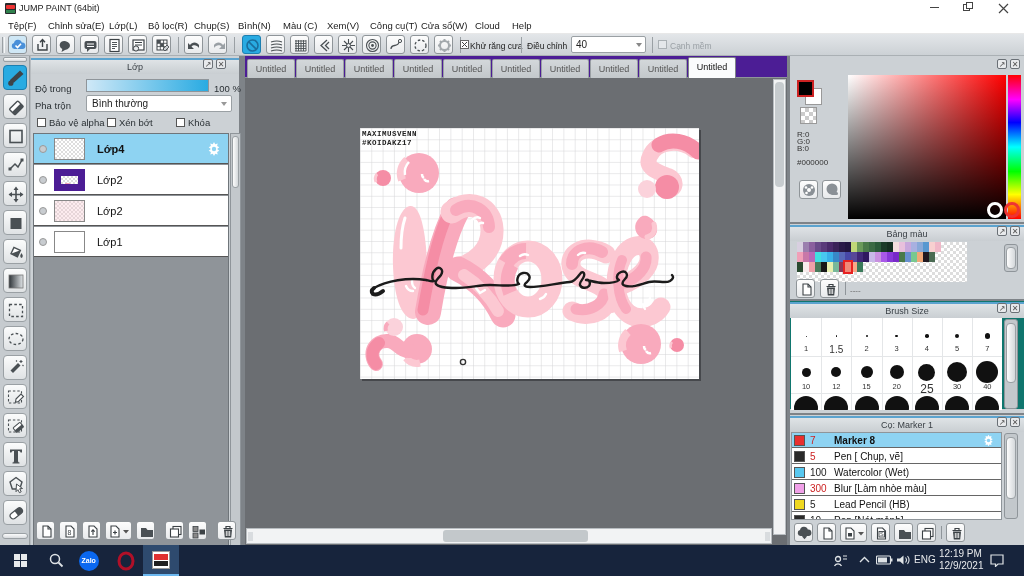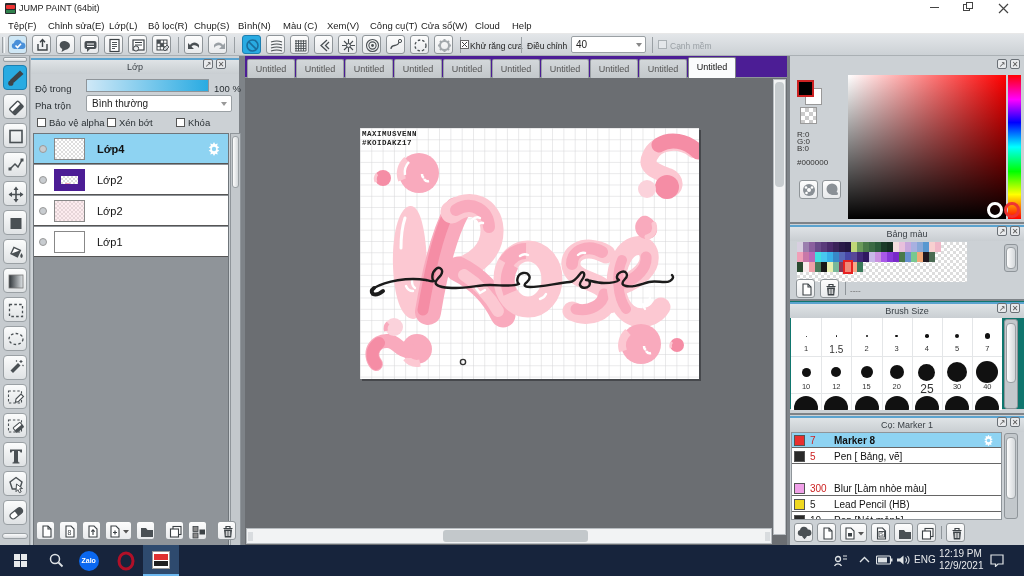--- a/index.html
+++ b/index.html
@@ -656,21 +656,26 @@
 <div class="abs" style="left:18px;top:2px;font-size:10px;color:#cc2222;">7</div>
 <div class="abs" style="left:42px;top:2px;font-size:10px;color:#111;font-weight:bold;">Marker 8</div>
 <svg class="abs" style="left:190px;top:1px;" width="13" height="13" viewBox="0 0 16 16">
             <path d="M8 1 l1.2 2.2 2.5-.6 -.6 2.5 L13.3 6.3 11.1 8l2.2 1.7-2.2 1.2 .6 2.5-2.5-.6L8 15l-1.2-2.2-2.5.6 .6-2.5L2.7 9.7 4.9 8 2.7 6.3l2.2-1.2-.6-2.5 2.5.6z" fill="#fff"></path>
             <circle cx="8" cy="8" r="2.2" fill="#8ed3f2"></circle>
           </svg>
 </div>
 <div class="abs" style="left:0;top:16px;width:209px;height:15px;background:#fff;border-bottom:1px solid #666;">
 <div class="abs" style="left:2px;top:1.5px;width:11px;height:11px;background:#2a2a2a;border:1px solid #555;"></div>
 <div class="abs" style="left:18px;top:2px;font-size:10px;color:#cc2222;">5</div>
-<div class="abs" style="left:42px;top:2px;font-size:10px;color:#111;">Pen [ Bảng, vẽ]</div>
+<div class="abs" style="left:42px;top:2px;font-size:10px;color:#111;">Pen [ Chụp, vẽ]</div>
+</div>
+<div class="abs" style="left:0;top:32px;width:209px;height:15px;background:#fff;border-bottom:1px solid #666;">
+<div class="abs" style="left:2px;top:1.5px;width:11px;height:11px;background:#58c8f0;border:1px solid #555;"></div>
+<div class="abs" style="left:18px;top:2px;font-size:10px;color:#222;">100</div>
+<div class="abs" style="left:42px;top:2px;font-size:10px;color:#111;">Watercolor (Wet)</div>
 </div>
 <div class="abs" style="left:0;top:48px;width:209px;height:15px;background:#fff;border-bottom:1px solid #666;">
 <div class="abs" style="left:2px;top:1.5px;width:11px;height:11px;background:#f0a0e8;border:1px solid #555;"></div>
 <div class="abs" style="left:18px;top:2px;font-size:10px;color:#cc2222;">300</div>
 <div class="abs" style="left:42px;top:2px;font-size:10px;color:#111;">Blur [Làm nhòe màu]</div>
 </div>
 <div class="abs" style="left:0;top:64px;width:209px;height:15px;background:#fff;border-bottom:1px solid #666;">
 <div class="abs" style="left:2px;top:1.5px;width:11px;height:11px;background:#f0d820;border:1px solid #555;"></div>
 <div class="abs" style="left:18px;top:2px;font-size:10px;color:#222;">5</div>
 <div class="abs" style="left:42px;top:2px;font-size:10px;color:#111;">Lead Pencil (HB)</div>

